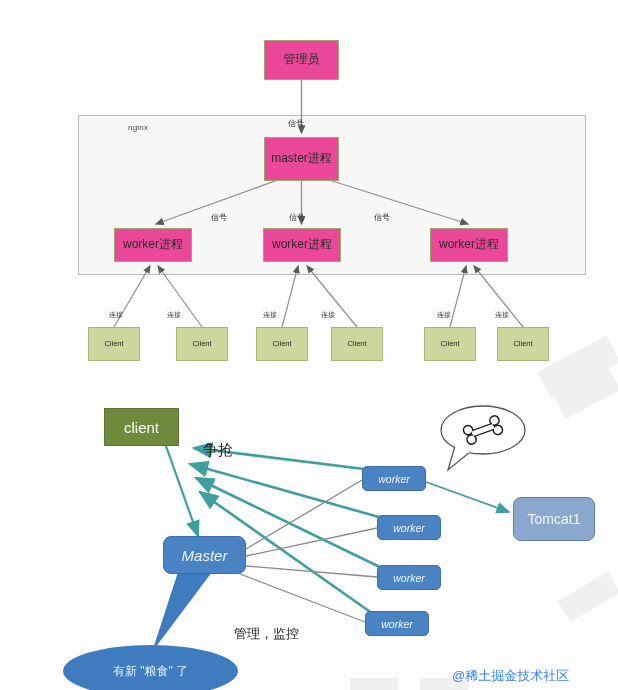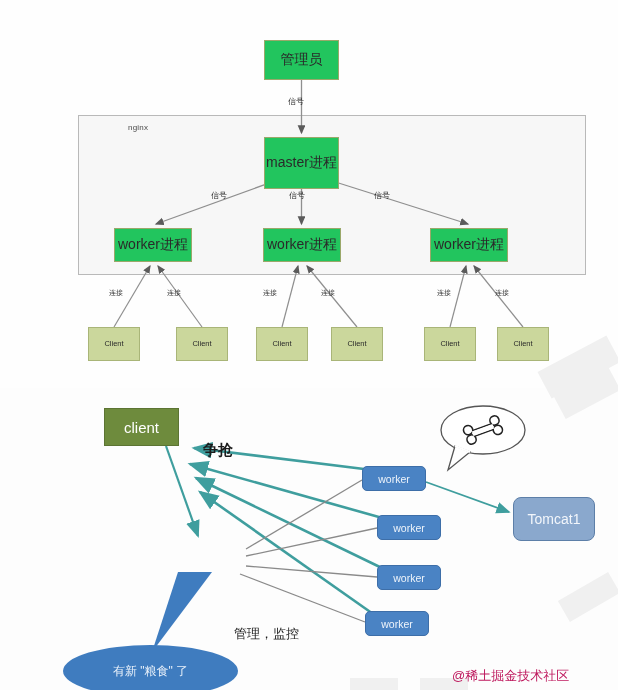--- a/index.html
+++ b/index.html
@@ -18,89 +18,89 @@
 
   .nginx-container{
     left:78px;top:115px;width:508px;height:160px;
     background:#f7f7f7;border:1px solid #b9b9b9;
   }
   .nginx-label{
     left:128px;top:123px;font-size:8px;color:#4a4a4a;letter-spacing:.2px;
   }
 
   .gbox{
-    background:#22c55e;border:1px solid #9aa86a;
-    display:flex;align-items:center;justify-content:center;
-    font-size:14px;color:#2a2a2a;text-align:center;line-height:1.1;
+    background:#ec4899;border:1px solid #9aa86a;
+    display:flex;align-items:center;justify-content:center;
+    font-size:12px;color:#2a2a2a;text-align:center;line-height:1.1;
   }
   .gbox.lite{background:#cbd79c;border-color:#a9b578;}
 
   .admin-box{left:264px;top:40px;width:75px;height:40px;}
-  .master-box{left:264px;top:137px;width:75px;height:52px;}
+  .master-box{left:264px;top:137px;width:75px;height:44px;}
   .worker-box{width:78px;height:34px;top:228px;}
   .w1{left:114px;} .w2{left:263px;} .w3{left:430px;}
 
   .client-box{width:52px;height:34px;top:327px;font-size:7.5px;}
   .c1{left:88px;} .c2{left:176px;}
   .c3{left:256px;} .c4{left:331px;}
   .c5{left:424px;} .c6{left:497px;}
 
   .edge-label{
-    position:absolute;font-size:8px;color:#2b2b2b;white-space:nowrap;
+    position:absolute;font-size:8px;color:#2b2b2b;white-space:nowrap;margin-top:22px;
   }
   .edge-label.small{font-size:7px;}
 
   svg.wires{position:absolute;left:0;top:0;width:618px;height:690px;pointer-events:none;}
 
   
   .bottom-area{position:absolute;left:0;top:388px;width:618px;height:302px;background:#fdfdfd;}
 
   .client-big{
     left:104px;top:408px;width:75px;height:38px;
     background:#6e8b3d;border:1px solid #5c7433;
     display:flex;align-items:center;justify-content:center;
     color:#ffffff;font-size:15px;
   }
 
   .bbox{
     background:#4a83c4;border:1px solid #3d6ea8;border-radius:5px;
     display:flex;align-items:center;justify-content:center;
-    color:#eef4fb;font-size:11px;
+    color:#eef4fb;font-size:11px;font-style:italic;
   }
   .master-big{left:163px;top:536px;width:83px;height:38px;border-radius:8px;font-size:15px;}
   .wk{width:64px;height:25px;font-size:10.5px;}
   .wk1{left:362px;top:466px;}
   .wk2{left:377px;top:515px;}
   .wk3{left:377px;top:565px;}
   .wk4{left:365px;top:611px;}
 
   .tbox{
     background:#8aa8cd;border:1px solid #5d7fa8;border-radius:8px;
     display:flex;align-items:center;justify-content:center;
     color:#f2f6fb;font-size:14px;
   }
   .tom1{left:513px;top:497px;width:82px;height:44px;}
   .tom2{left:513px;top:568px;width:82px;height:44px;}
 
-  .zhengqiang{left:203px;top:441px;font-size:15px;color:#1c1c1c;font-weight:bold;}
+  .zhengqiang{left:203px;top:441px;font-size:15px;color:#1c1c1c;font-weight:normal;}
   .guanli{left:234px;top:625px;font-size:13px;color:#1c1c1c;}
 
   .bubble-blue{
     left:63px;top:645px;width:175px;height:52px;
     background:#3f7cbf;border-radius:50%;
     display:flex;align-items:center;justify-content:center;
     color:#e9f1fa;font-size:12px;
   }
 
   .watermark-url{
     position:absolute;left:333px;top:660px;font-size:13px;color:#f1f1f1;
     letter-spacing:.3px;white-space:nowrap;
   }
   .watermark-tag{
-    position:absolute;left:452px;top:667px;font-size:13px;color:#be185d;
+    position:absolute;left:452px;top:667px;font-size:13px;color:#3b82f6;
     white-space:nowrap;
   }
   .decor{position:absolute;background:#f0f0f0;}
   .d1{left:540px;top:352px;width:78px;height:30px;transform:rotate(-28deg);}
   .d2{left:556px;top:380px;width:62px;height:26px;transform:rotate(-28deg);}
   .d3{left:560px;top:585px;width:58px;height:24px;transform:rotate(-30deg);}
   .d4{left:350px;top:678px;width:48px;height:16px;}
   .d5{left:420px;top:678px;width:48px;height:16px;}
 </style>
 </head>
@@ -204,20 +204,21 @@
       <rect x="-14" y="-3" width="28" height="6" rx="3" fill="#ffffff" stroke="#222222" stroke-width="1.6"></rect>
       <circle cx="-14" cy="-5" r="4.6" fill="#ffffff" stroke="#222222" stroke-width="1.6"></circle>
       <circle cx="-14" cy="5" r="4.6" fill="#ffffff" stroke="#222222" stroke-width="1.6"></circle>
       <circle cx="14" cy="-5" r="4.6" fill="#ffffff" stroke="#222222" stroke-width="1.6"></circle>
       <circle cx="14" cy="5" r="4.6" fill="#ffffff" stroke="#222222" stroke-width="1.6"></circle>
       <rect x="-11" y="-2.4" width="22" height="4.8" fill="#ffffff"></rect>
     </g>
   </svg>
 
   <div class="abs client-big">client</div>
+  <div class="abs bbox master-big">Master</div>
 
   <div class="abs bbox wk wk1">worker</div>
   <div class="abs bbox wk wk2">worker</div>
   <div class="abs bbox wk wk3">worker</div>
   <div class="abs bbox wk wk4">worker</div>
 
   <div class="abs tbox tom1">Tomcat1</div>
 
   <div class="abs zhengqiang">争抢</div>
   <div class="abs guanli">管理，监控</div>

